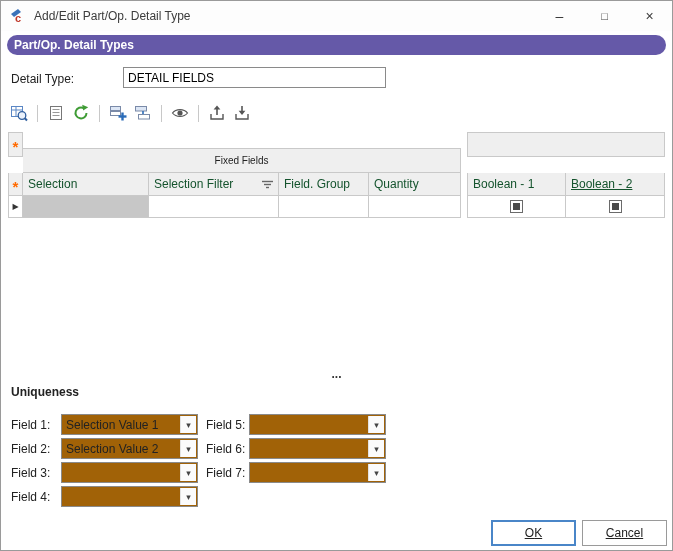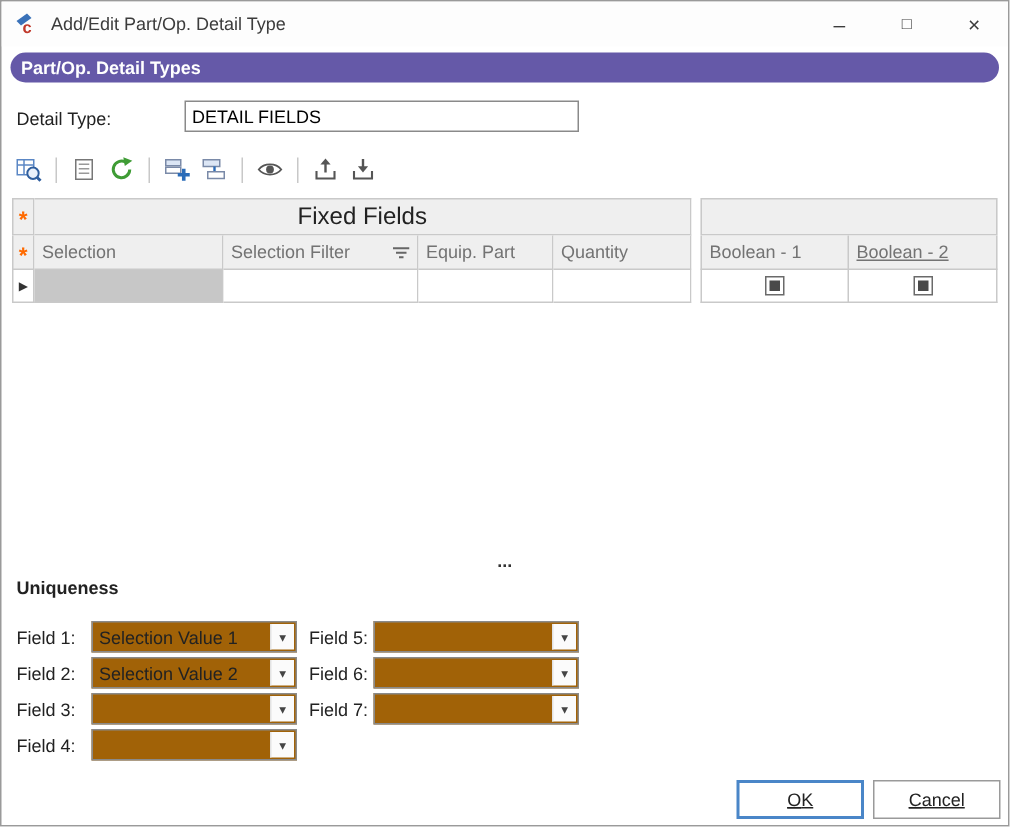--- a/index.html
+++ b/index.html
@@ -49,22 +49,22 @@
   .c-sel { width:126px; }
   .c-filter { width:130px; }
   .c-eq { width:90px; }
   .c-qty { width:92px; }
   .c-gap { width:6px; border:none !important; background:#ffffff; }
   .c-b1 { width:99px; border-left:1px solid #c9c9c9; }
   .c-b2 { width:99px;text-decoration:underline; }
   .group-row .cell { height:25px; }
   .header-row .cell { height:23px; }
   .data-row .cell { height:22px; background:#ffffff; }
-  .hdr { background:#efefef; padding-left:5px; font-size:12px; color:#737373; }
-  .group-fixed { width:438px; justify-content:center; background:#efefef; font-size:16px; }
+  .hdr { background:#efefef; padding-left:5px; font-size:12px; color:#14532d; }
+  .group-fixed { width:438px; justify-content:center; background:#efefef; font-size:10px;margin-top:16px; }
   .group-bool { width:198px; background:#efefef; border-left:1px solid #c9c9c9; }
   .filter-hdr { justify-content:space-between; padding-right:5px; }
   .req-mark { color:#ff6a00; font-weight:bold; font-size:15px; line-height:8px; margin-top:5px; }
   .row-arrow { color:#333; font-size:8px; }
   .sel-edit { background:#c7c7c7 !important; }
   .bool-cell { justify-content:center; }
   .cbx { width:13px; height:13px; border:1px solid #6a6a6a; background:#fff;
          display:flex; align-items:center; justify-content:center; cursor:default; }
   .cbx::after { content:""; width:7px; height:7px; background:#4a4a4a; }
 
@@ -199,21 +199,21 @@
       </div>
       <div class="cell c-sel hdr">Selection</div>
       <div class="cell c-filter hdr filter-hdr">
         <span>Selection Filter</span>
         <svg width="11" height="9" viewBox="0 0 11 9">
           <line x1="0" y1="1.5" x2="11" y2="1.5" stroke="#666" stroke-width="1.4"></line>
           <line x1="2" y1="4.5" x2="9" y2="4.5" stroke="#666" stroke-width="1.4"></line>
           <line x1="4" y1="7.5" x2="7" y2="7.5" stroke="#666" stroke-width="1.4"></line>
         </svg>
       </div>
-      <div class="cell c-eq hdr">Equip. Part</div>
+      <div class="cell c-eq hdr">Field. Group</div>
       <div class="cell c-qty hdr">Quantity</div>
       <div class="cell c-gap"></div>
       <div class="cell c-b1 hdr">Boolean - 1</div>
       <div class="cell c-b2 hdr">Boolean - 2</div>
     </div>
     <div class="grid-row data-row">
       <div class="cell c-marker first">
         <span class="row-arrow">▶</span>
       </div>
       <div class="cell c-sel sel-edit"></div>

